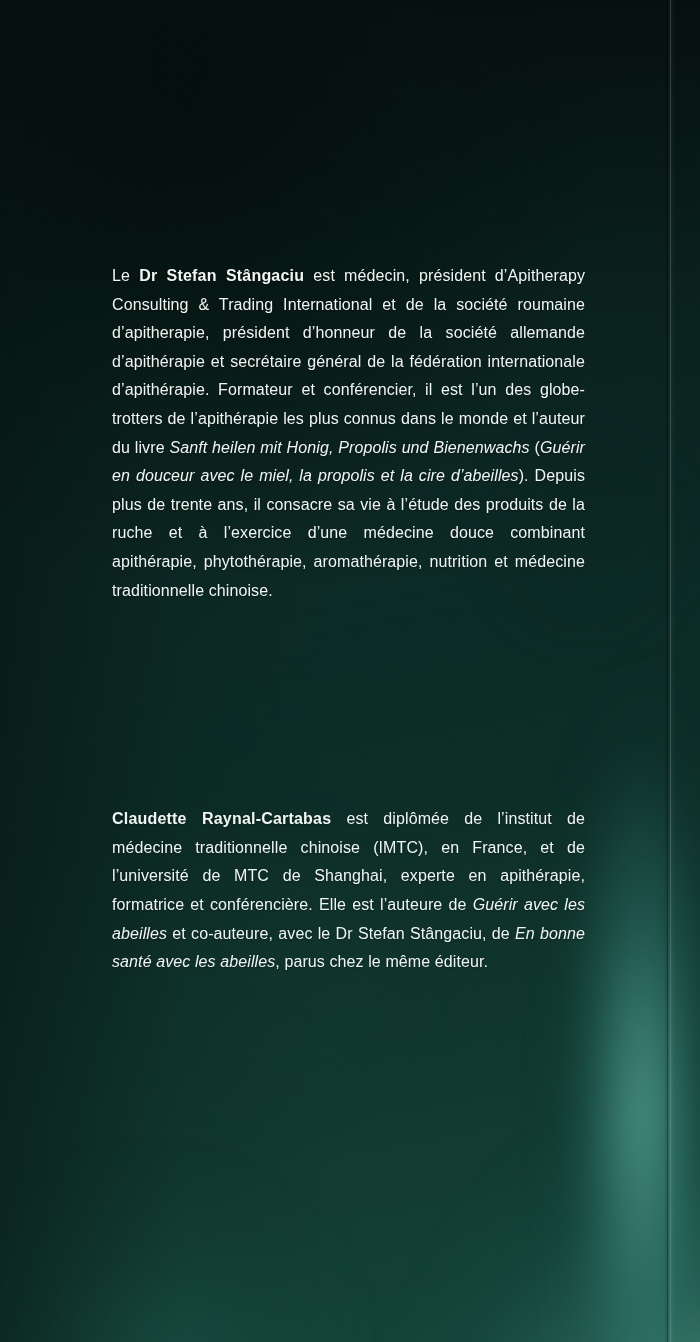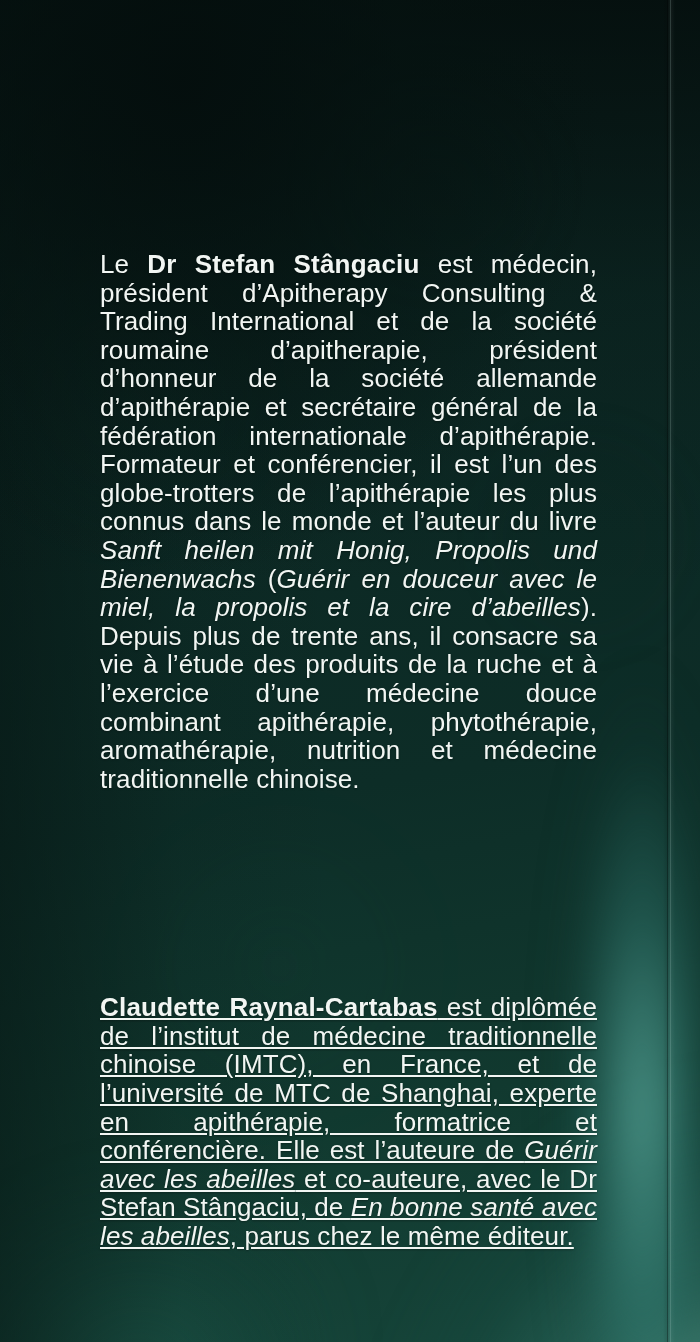--- a/index.html
+++ b/index.html
@@ -132,33 +132,32 @@
   
 
   .content {
     position: absolute;
     left: 100px;
     top: 250px;
     width: 497px;
   }
 
   p.blurb {
-    margin: 0;
+    margin: 12px;
     color: #f2f6f3;
-    font-size: 26px;
+    font-size: 16px;
     line-height: 28.6px;
     text-align: justify;
     text-justify: inter-word;
     letter-spacing: 0.1px;
     text-shadow: 0 1px 2px rgba(0, 0, 0, 0.30);
   }
 
   p.blurb + p.blurb {
     margin-top: 200px;
-    text-decoration: underline;
   }
 
   .nm {
     font-weight: 700;
     letter-spacing: 0.2px;
   }
 
   .ttl {
     font-style: italic;
   }

